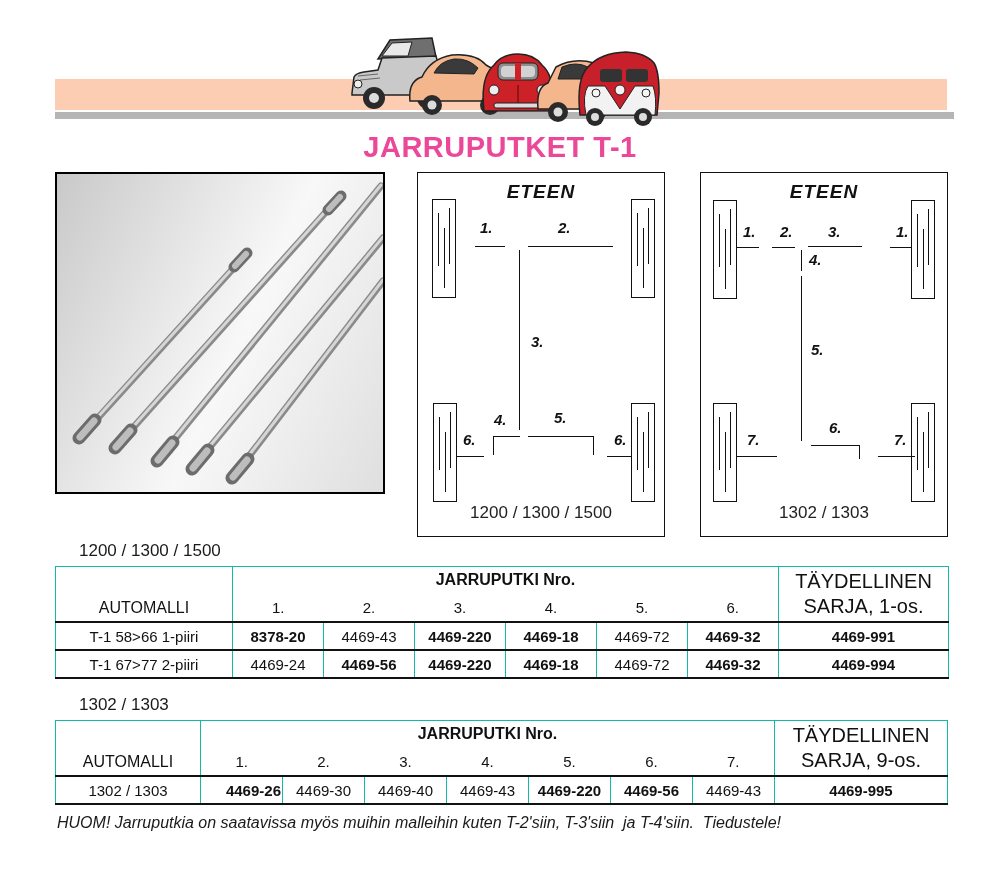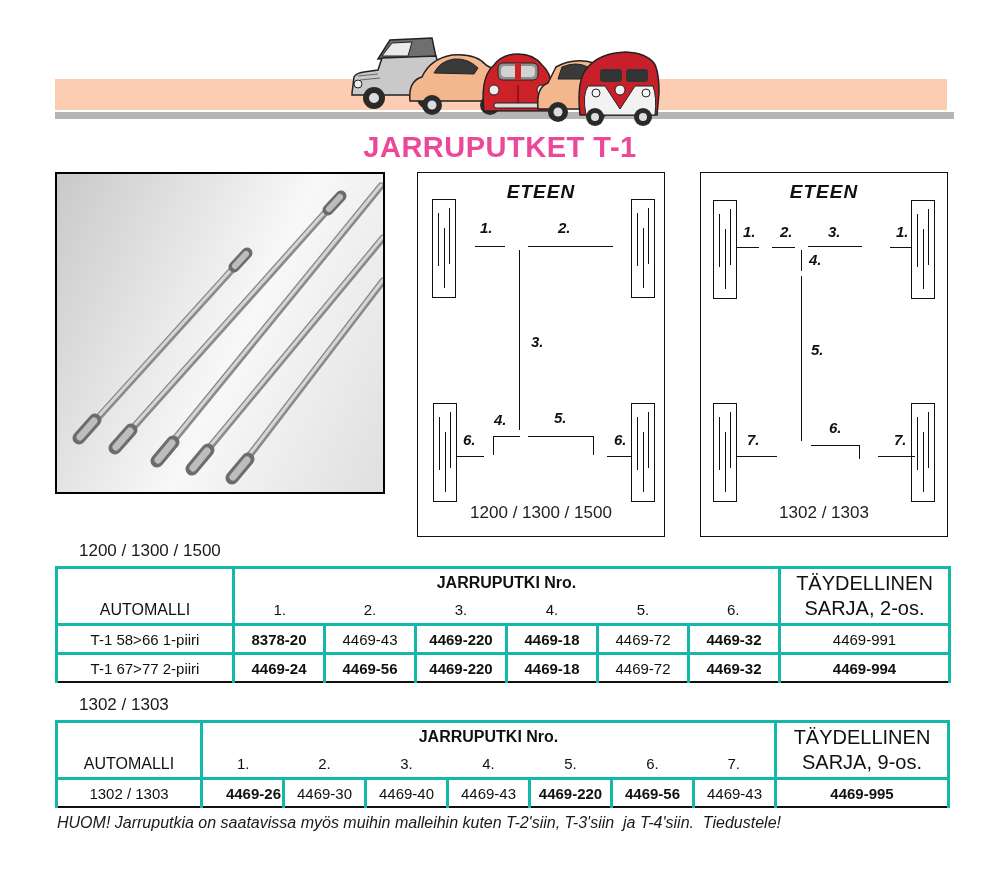--- a/index.html
+++ b/index.html
@@ -36,21 +36,21 @@
   .lv{position:absolute;width:0;border-left:1.5px solid #111;}
   .bracket-l{position:absolute;border-top:1.5px solid #111;border-left:1.5px solid #111;}
   .bracket-r{position:absolute;border-top:1.5px solid #111;border-right:1.5px solid #111;}
   
   .section-title{font-size:17px;color:#1a1a1a;}
   #section-title-1{left:79px;top:541px;}
   #section-title-2{left:79px;top:695px;}
   table.parts{border-collapse:collapse;table-layout:fixed;background:#fff;}
   #table-1{left:55px;top:566px;}
   #table-2{left:55px;top:720px;}
-  table.parts td{border:3px solid #14b8a6;text-align:center;font-size:15px;
+  table.parts td{border:1px solid #14b8a6;text-align:center;font-size:15px;
     height:22px;padding:2px 1px;overflow:hidden;white-space:nowrap;}
   table.parts td.automalli-h{vertical-align:bottom;font-size:16px;padding-bottom:4px;}
   table.parts td.grp{border-bottom:0;font-weight:bold;font-size:16px;}
   table.parts tr.hnum td{border-left:0;border-right:0;border-top:0;font-size:15px;}
   table.parts td.sarja-h{font-size:20px;line-height:1.25;}
   table.parts td.sarja-h span{display:block;}
   table.parts tr.data td{border-top:2px solid #111;}
   table.parts tr.data:last-child td{border-bottom:2px solid #111;}
   
   #footer-note{left:57px;top:814px;width:900px;font-style:italic;font-size:16px;
@@ -238,44 +238,44 @@
       <col style="width:91px;">
       <col style="width:91px;">
       <col style="width:170px;">
   </colgroup>
   <tbody>
       <tr>
     <td rowspan="2" class="automalli-h">AUTOMALLI</td>
     <td colspan="6" class="grp">JARRUPUTKI Nro.</td>
     <td rowspan="2" class="sarja-h">
       <span>TÄYDELLINEN</span>
-      <span>SARJA, 2-os.</span>
+      <span>SARJA, 1-os.</span>
     </td>
   </tr>
   <tr class="hnum">
     <td>1.</td>
     <td>2.</td>
     <td>3.</td>
     <td>4.</td>
     <td>5.</td>
     <td>6.</td>
   </tr>
   <tr class="data">
     <td>T-1 58&gt;66 1-piiri</td>
     <td style="font-weight: 700;">8378-20</td>
     <td>4469-43</td>
     <td style="font-weight: 700;">4469-220</td>
     <td style="font-weight: 700;">4469-18</td>
     <td>4469-72</td>
     <td style="font-weight: 700;">4469-32</td>
-    <td style="font-weight: 400;">4469-991</td>
+    <td style="font-weight: 700;">4469-991</td>
   </tr>
   <tr class="data">
     <td>T-1 67&gt;77 2-piiri</td>
-    <td style="font-weight: 700; margin-left: 16px;">4469-24</td>
+    <td style="font-weight: 400; margin-left: 16px;">4469-24</td>
     <td style="font-weight: 700;">4469-56</td>
     <td style="font-weight: 700;">4469-220</td>
     <td style="font-weight: 700;">4469-18</td>
     <td>4469-72</td>
     <td style="font-weight: 700;">4469-32</td>
     <td style="font-weight: 700;">4469-994</td>
   </tr>
 </tbody>
   </table>
 

